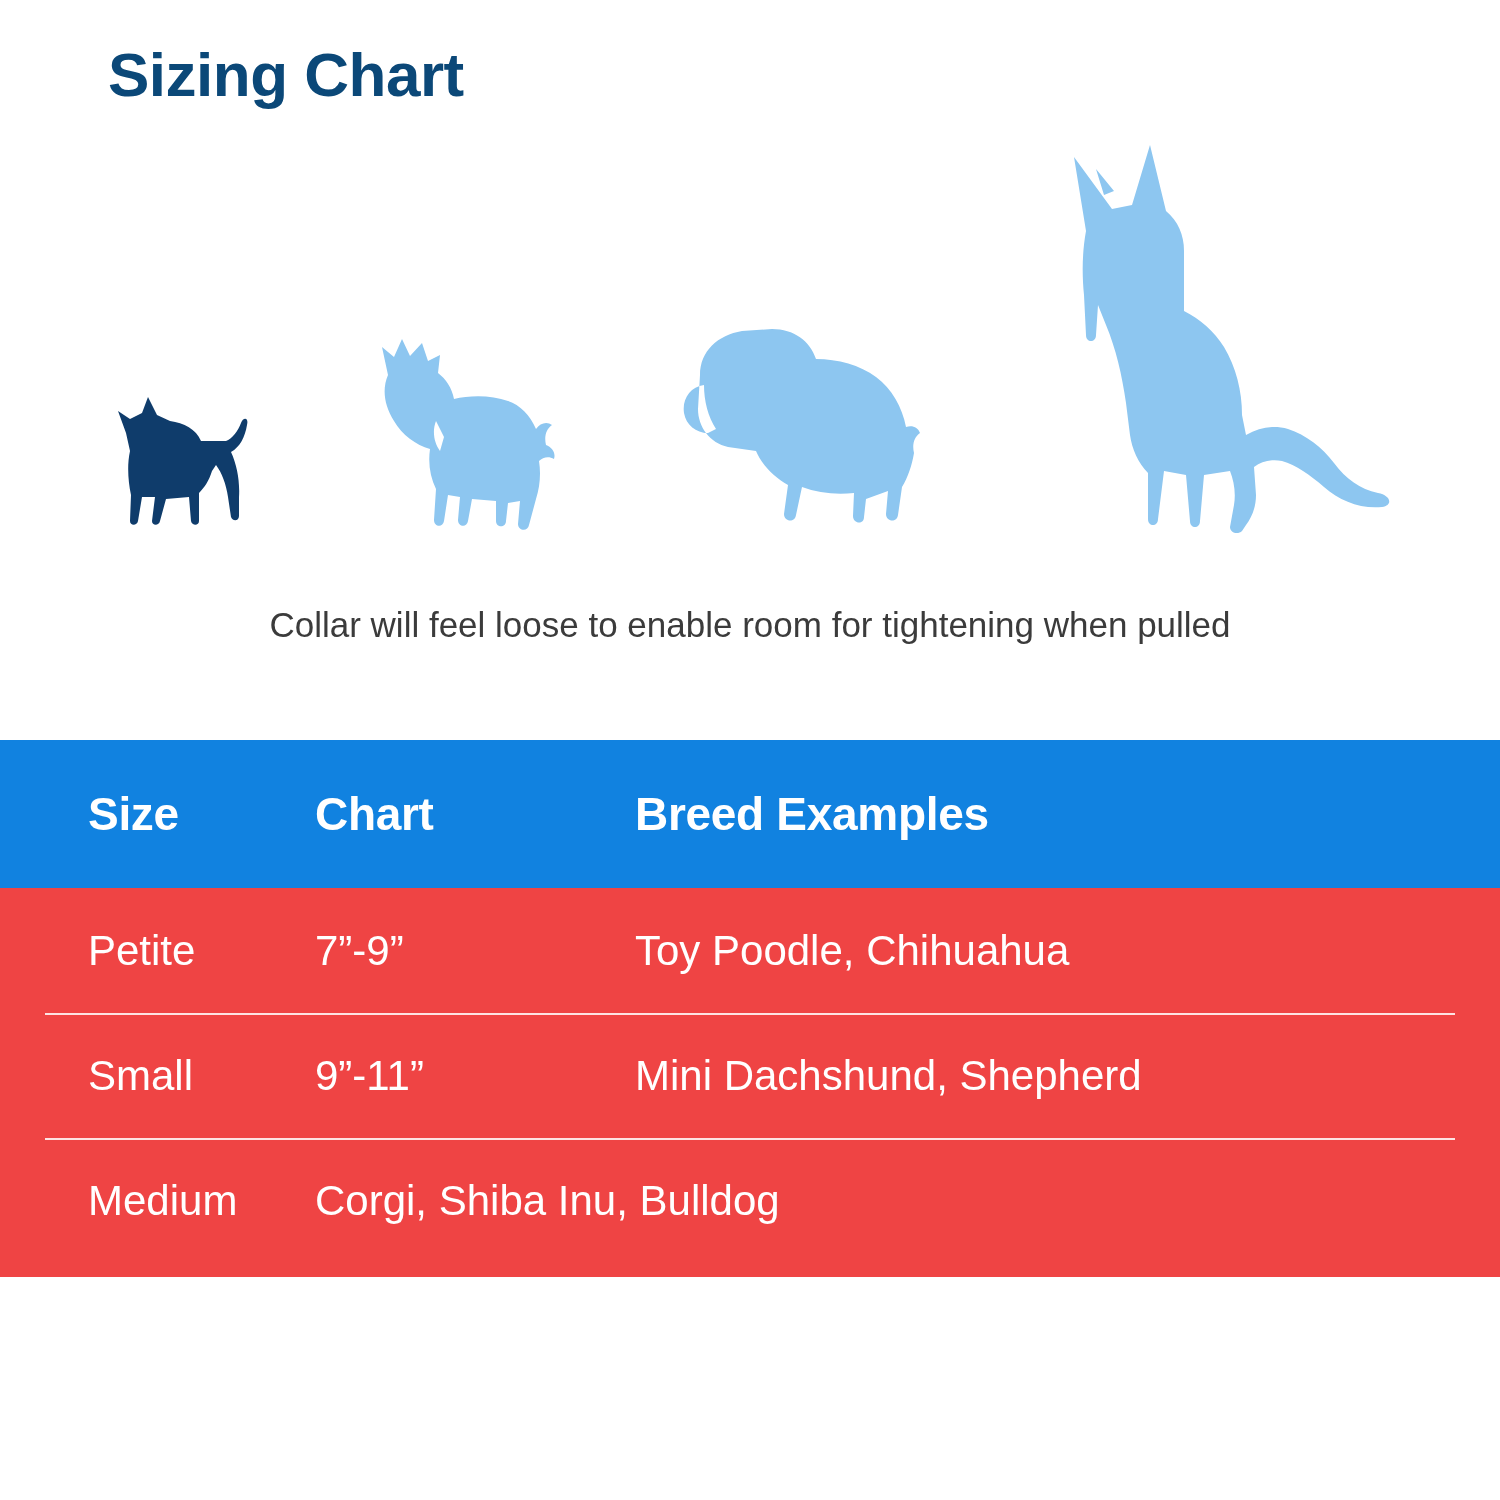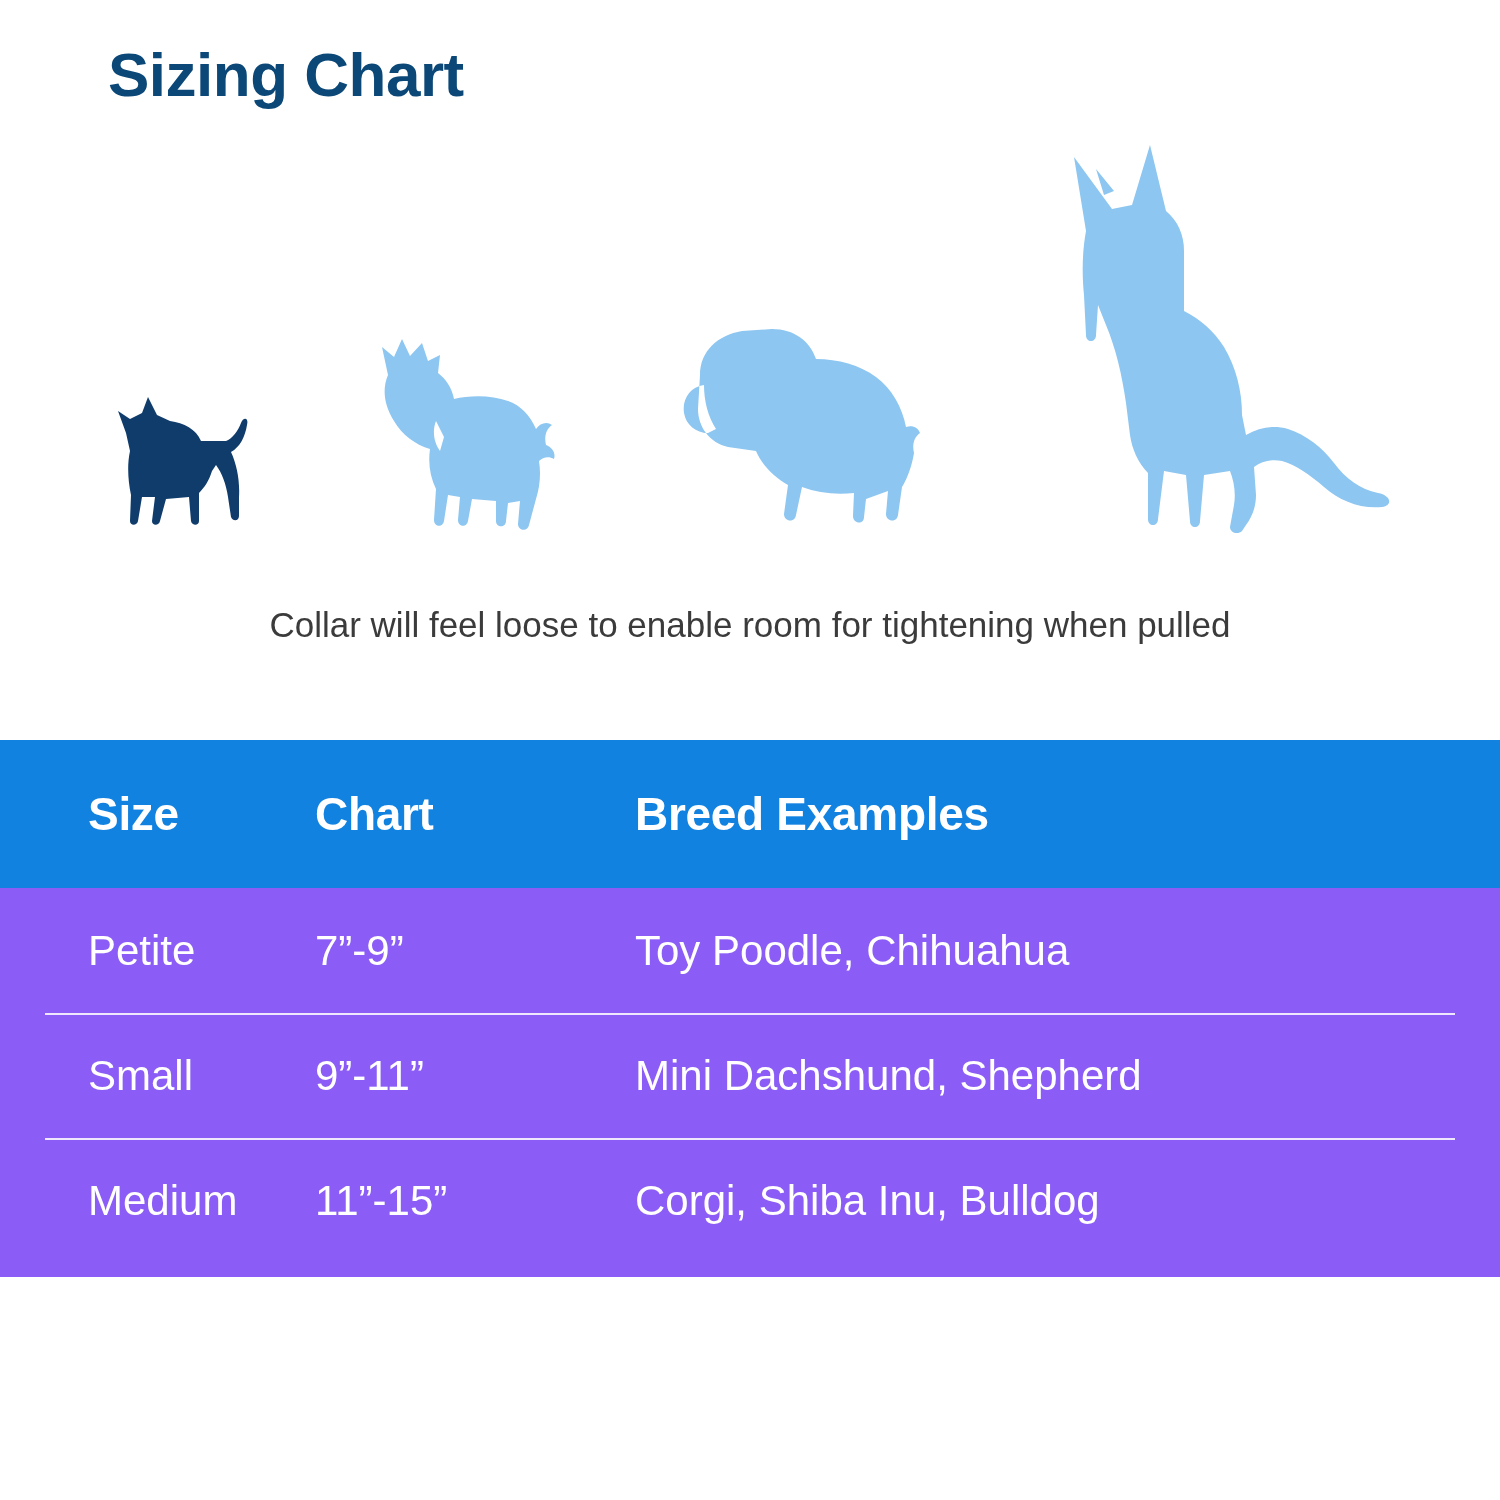--- a/index.html
+++ b/index.html
@@ -74,21 +74,21 @@
     width: 1500px;
     margin-top: 40px;
   }
   .thead {
     background: #1182e0;
     height: 148px;
     display: flex;
     align-items: center;
   }
   .tbody {
-    background: #8b5cf6;
+    background: #ef4444;
     padding-bottom: 14px;
   }
   .row {
     display: flex;
     align-items: center;
     height: 125px;
     position: relative;
   }
   .row + .row::before {
     content: "";
@@ -216,21 +216,20 @@
       </div>
 
       <div class="row">
         <div class="cell col-size">Small</div>
         <div class="cell col-length">9”-11”</div>
         <div class="cell col-breed">Mini Dachshund, Shepherd</div>
       </div>
 
       <div class="row">
         <div class="cell col-size">Medium</div>
-        <div class="cell col-length">11”-15”</div>
         <div class="cell col-breed">Corgi, Shiba Inu, Bulldog</div>
       </div>
 
 
     </div>
   </div>
 
 </div>
 
 </body></html>

